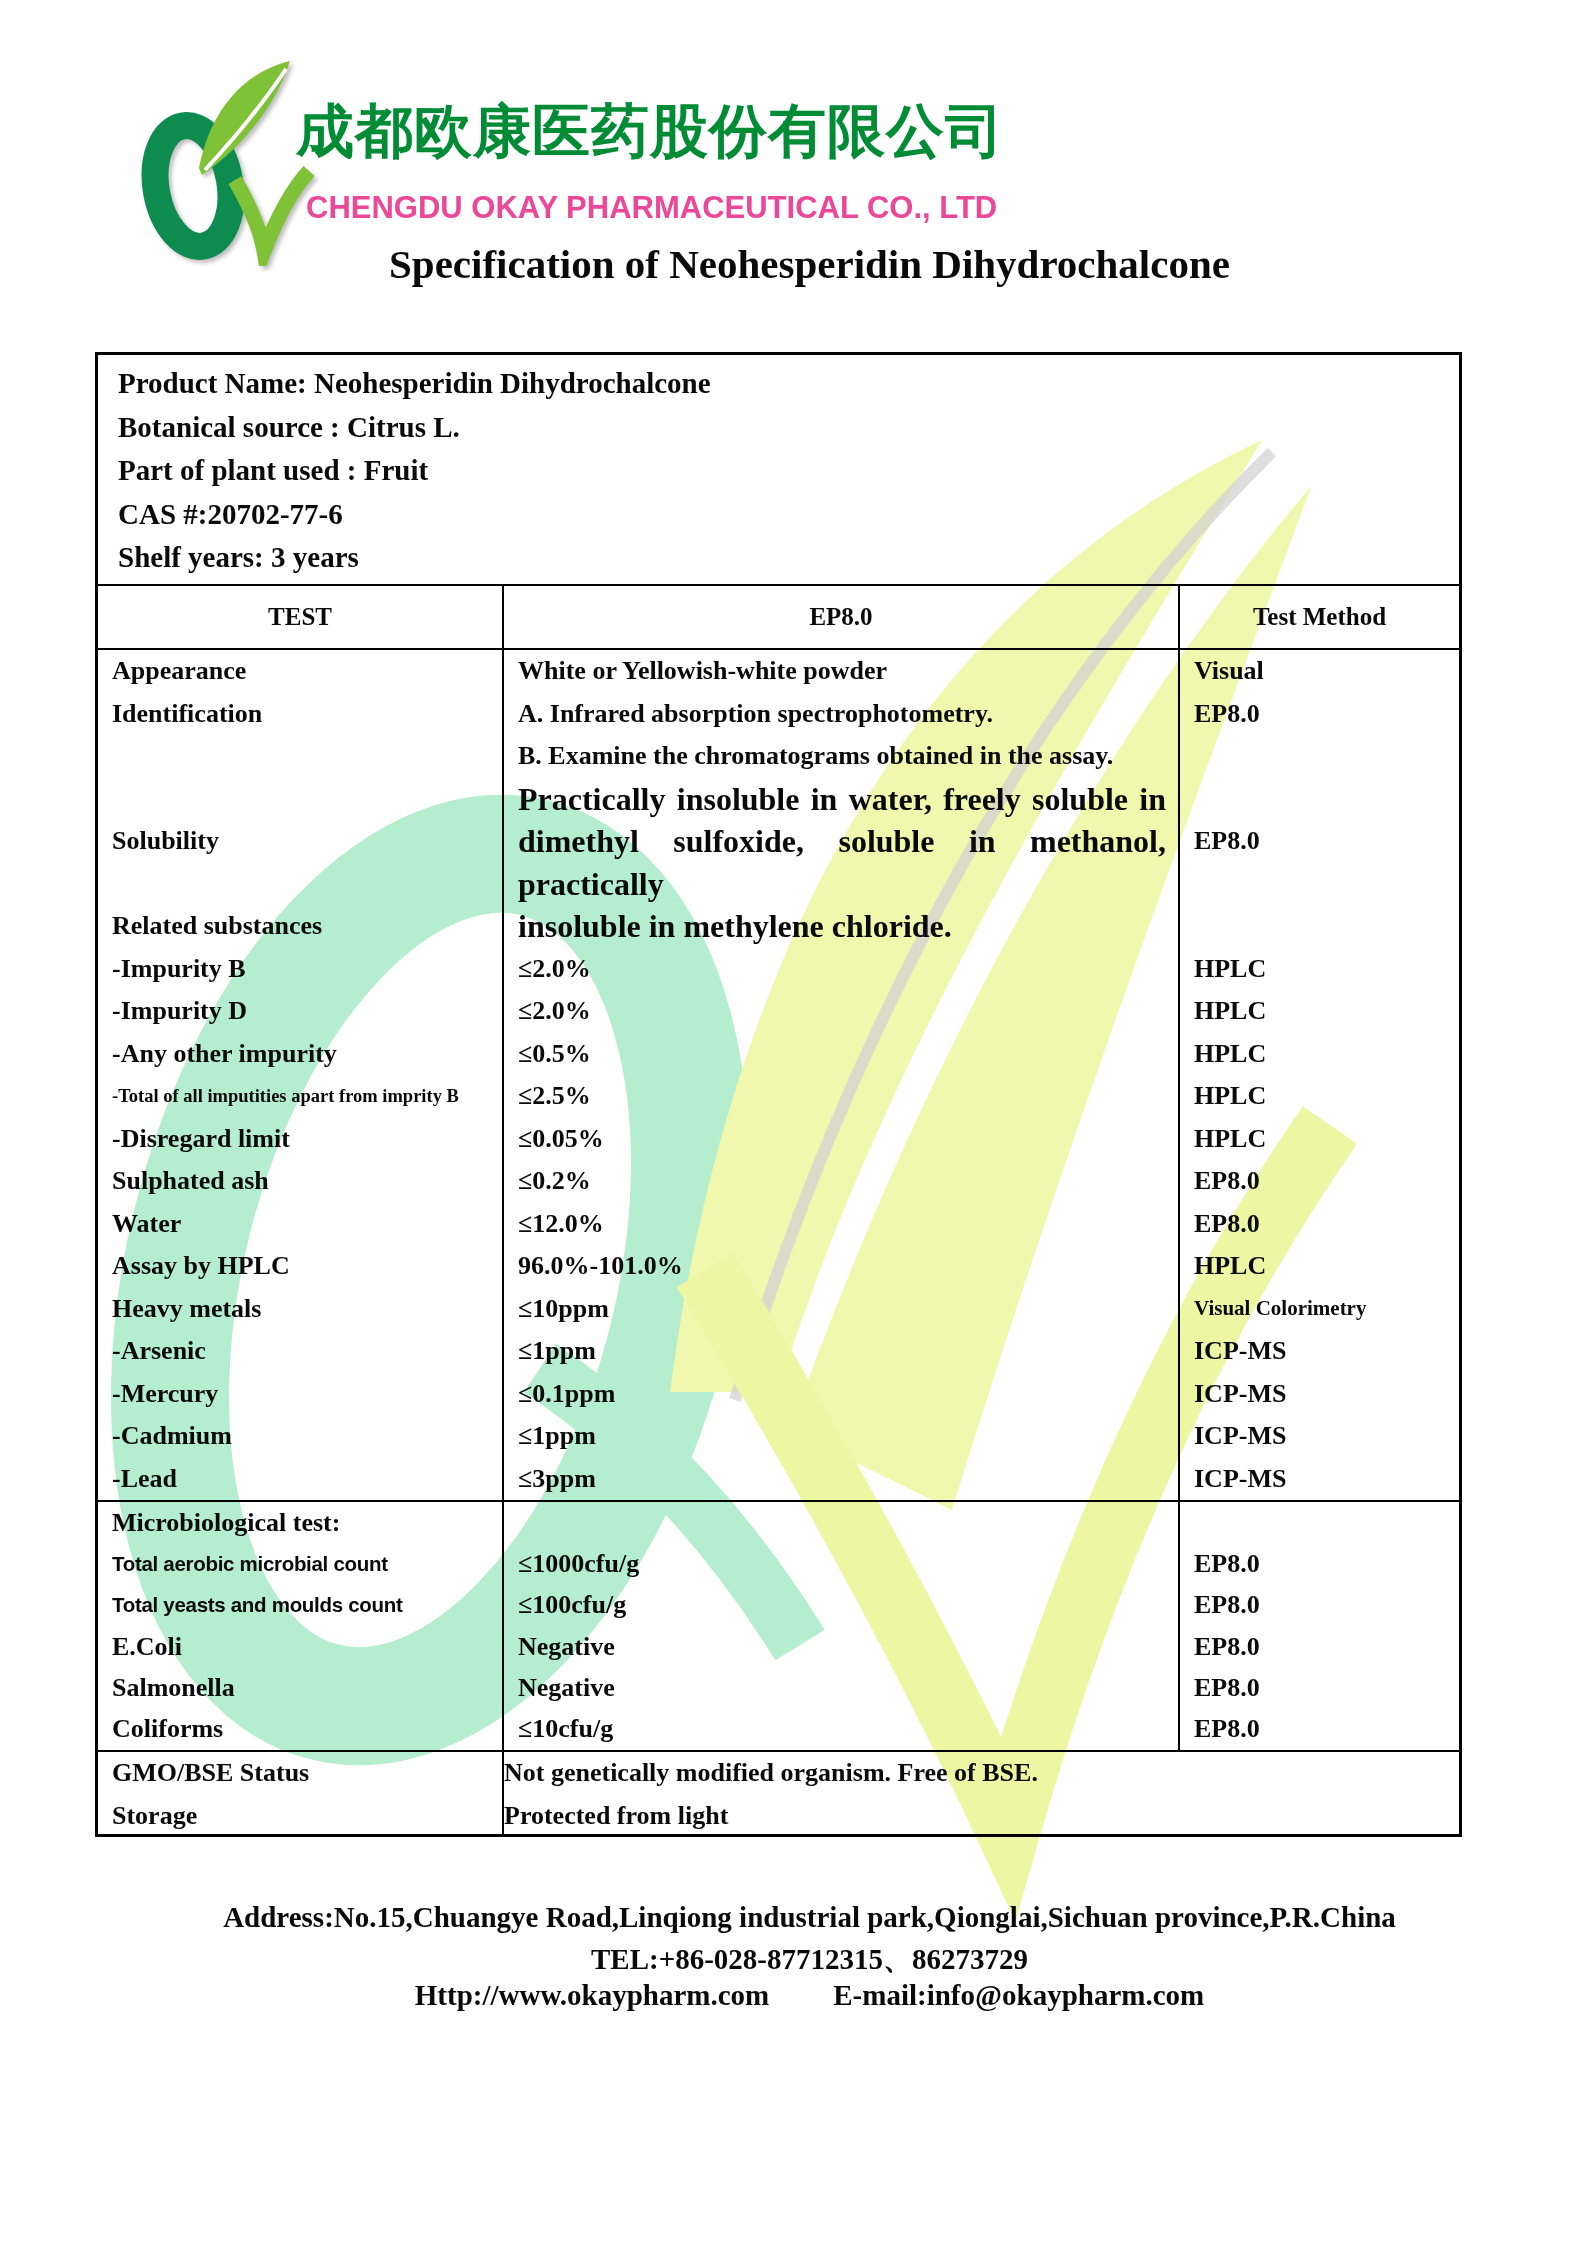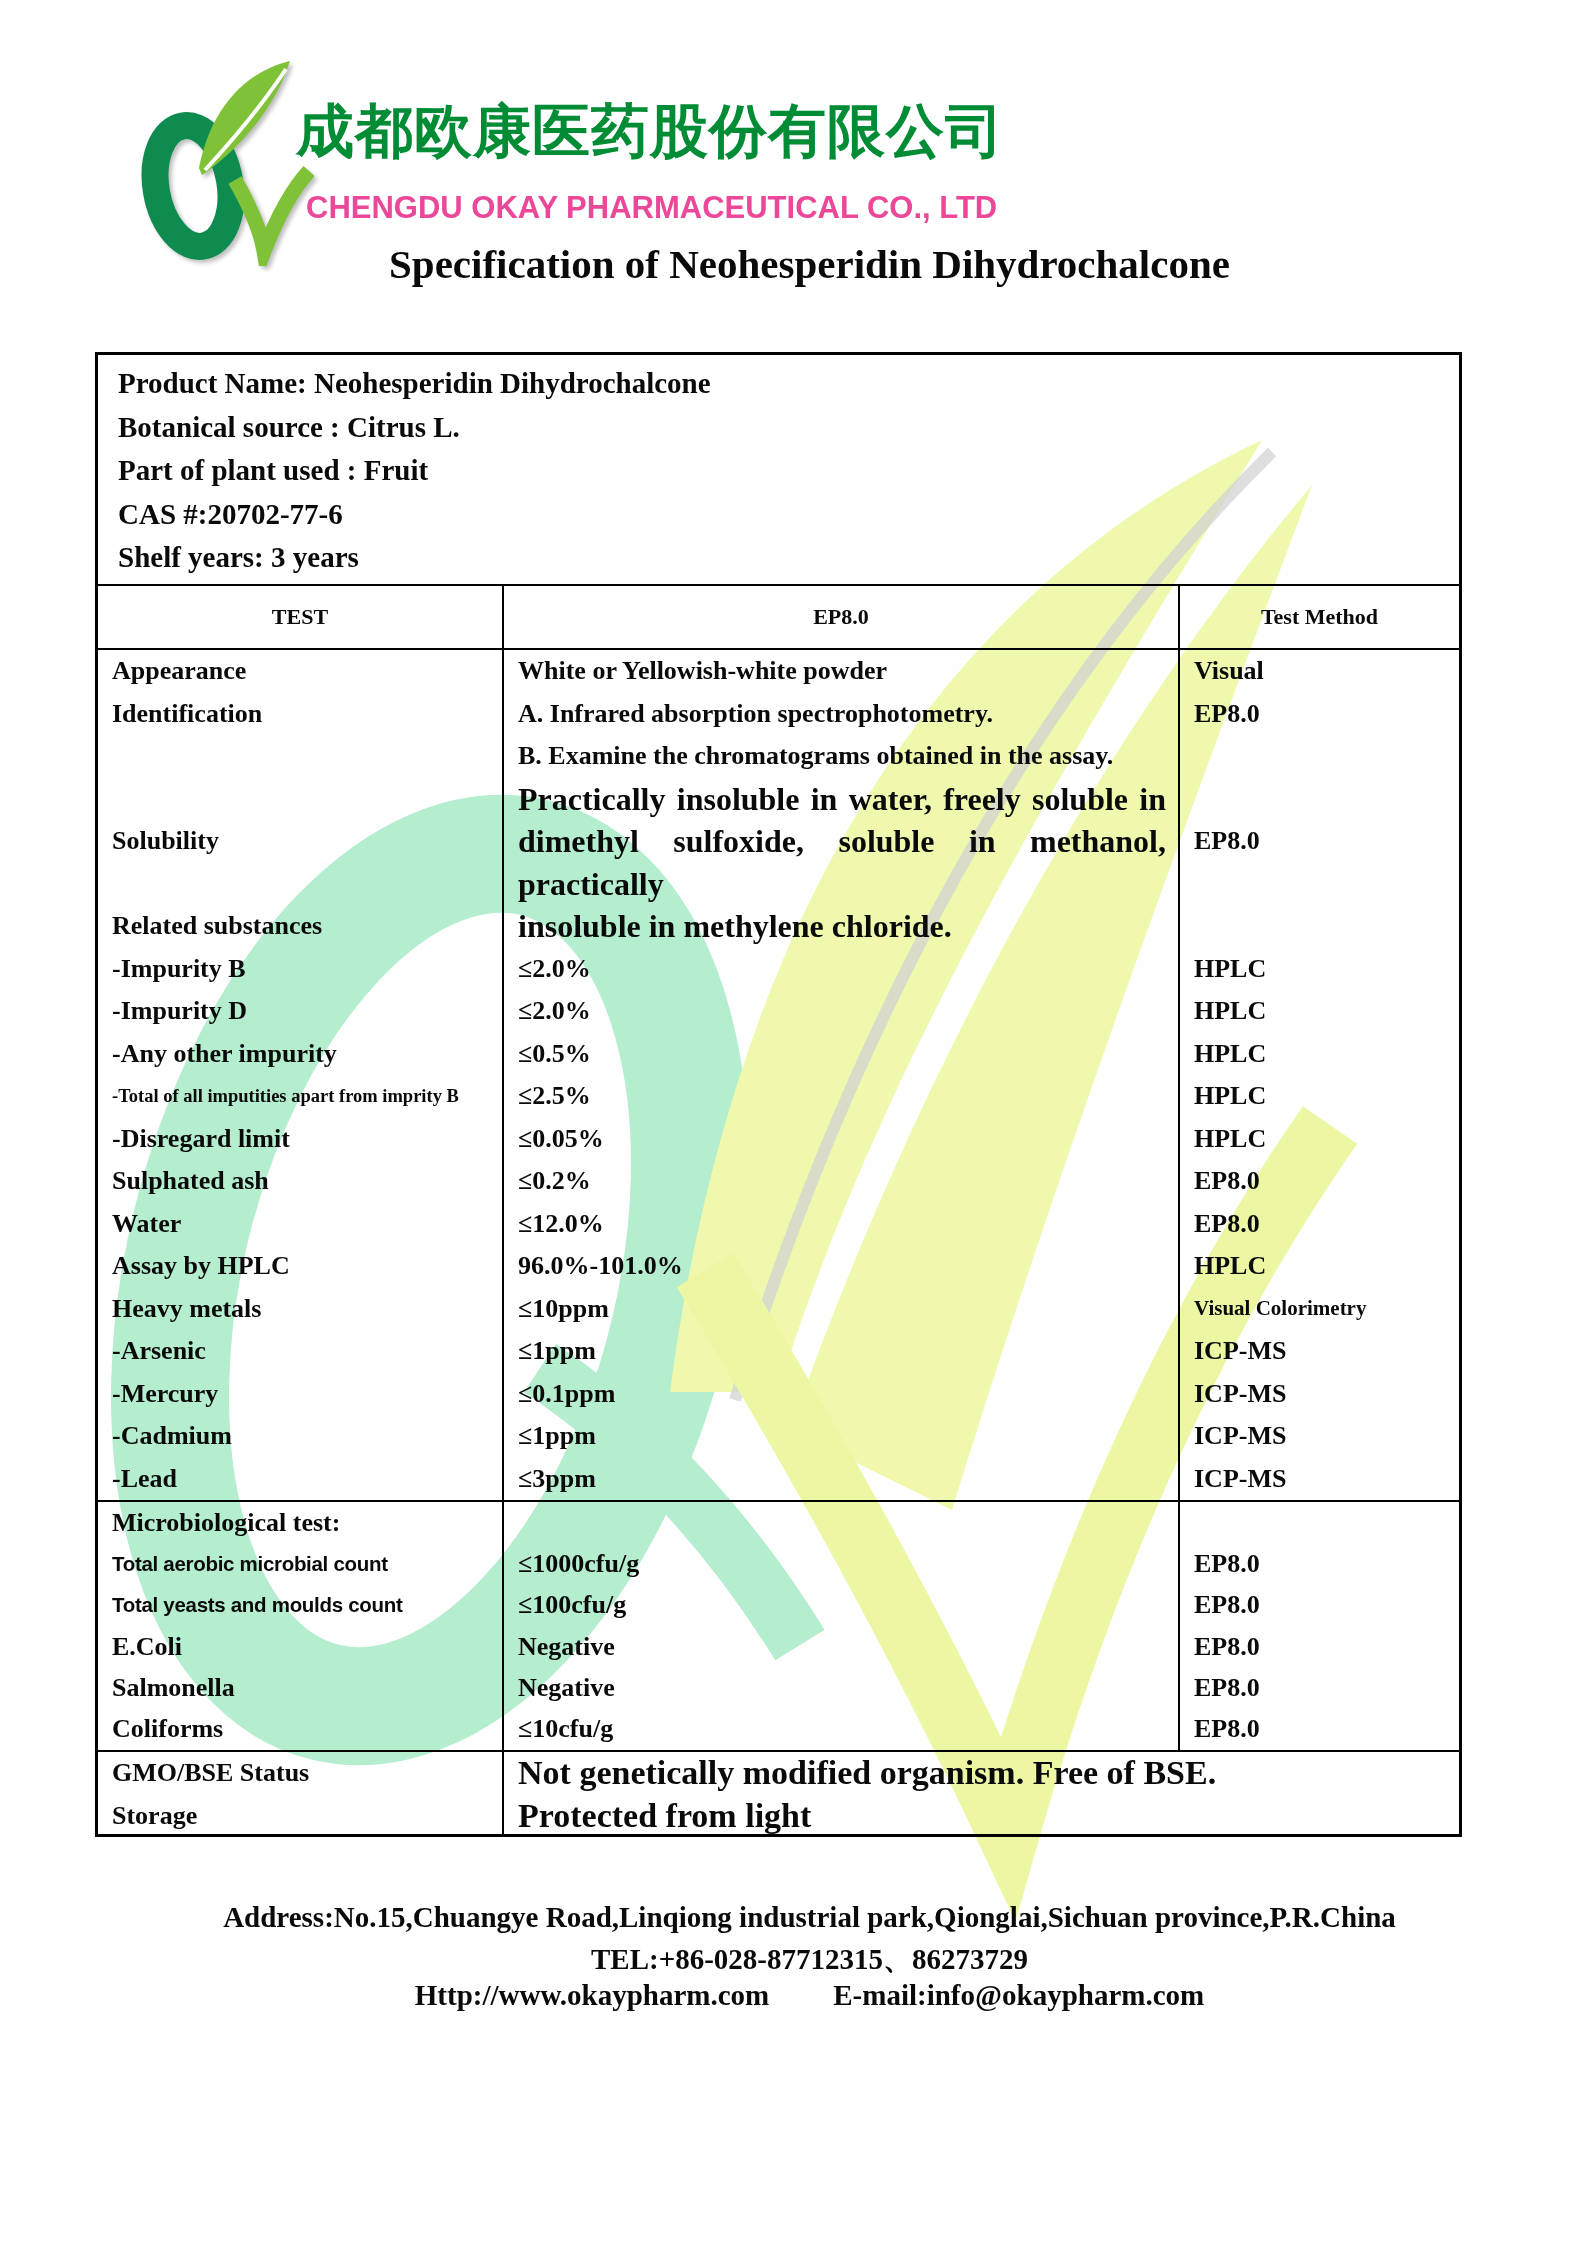--- a/index.html
+++ b/index.html
@@ -31,21 +31,21 @@
 
   
   .spec-table {
     left:95px; top:352px; width:1367px; height:1485px;
     border:3px solid #000; font-weight:bold; background:transparent;
   }
   .info { height:231px; border-bottom:2px solid #000; padding:7px 0 0 20px; }
   .info-line { font-size:29px; line-height:43.5px; white-space:nowrap; }
 
   .thead { display:flex; height:64px; border-bottom:2px solid #000; }
-  .th { display:flex; align-items:center; justify-content:center; font-size:22px; }
+  .th { display:flex; align-items:center; justify-content:center; font-size:25px; }
 
   .c1 { width:406px; border-right:2px solid #000; }
   .c2 { width:676px; border-right:2px solid #000; }
   .c3 { flex:1; }
 
   .sec-main  { border-bottom:2px solid #000; }
   .sec-micro { border-bottom:2px solid #000; }
 
   .row { display:flex; height:42.5px; }
   .row-micro { height:41.3px; }
@@ -57,21 +57,21 @@
   .sol .c2 { display:block; padding:0 12px 0 14px; }
   .sol-line { font-size:32px; line-height:42.5px; text-align:justify;
               text-align-last:justify; white-space:normal; }
   .sol-line.last { text-align-last:left; }
 
   .small-test   { font-size:18.5px; }
   .small-method { font-size:21px; }
   .sans-test    { font-family:"Liberation Sans", sans-serif; font-size:20.5px;
                   letter-spacing:-0.3px; }
 
-  .cval { flex:1; display:flex; align-items:center; font-size:34px; padding-left:14px; }
+  .cval { flex:1; display:flex; align-items:center; font-size:26px; }
 
   
   .footer-line { left:16px; width:100%; text-align:center; font-size:29px;
                  font-weight:bold; white-space:nowrap; }
   .f1 { top:1901px; }
   .f2 { top:1940px; }
   .f3 { top:1979px; display:flex; justify-content:center; gap:64px; }
 </style>
 </head>
 <body>

